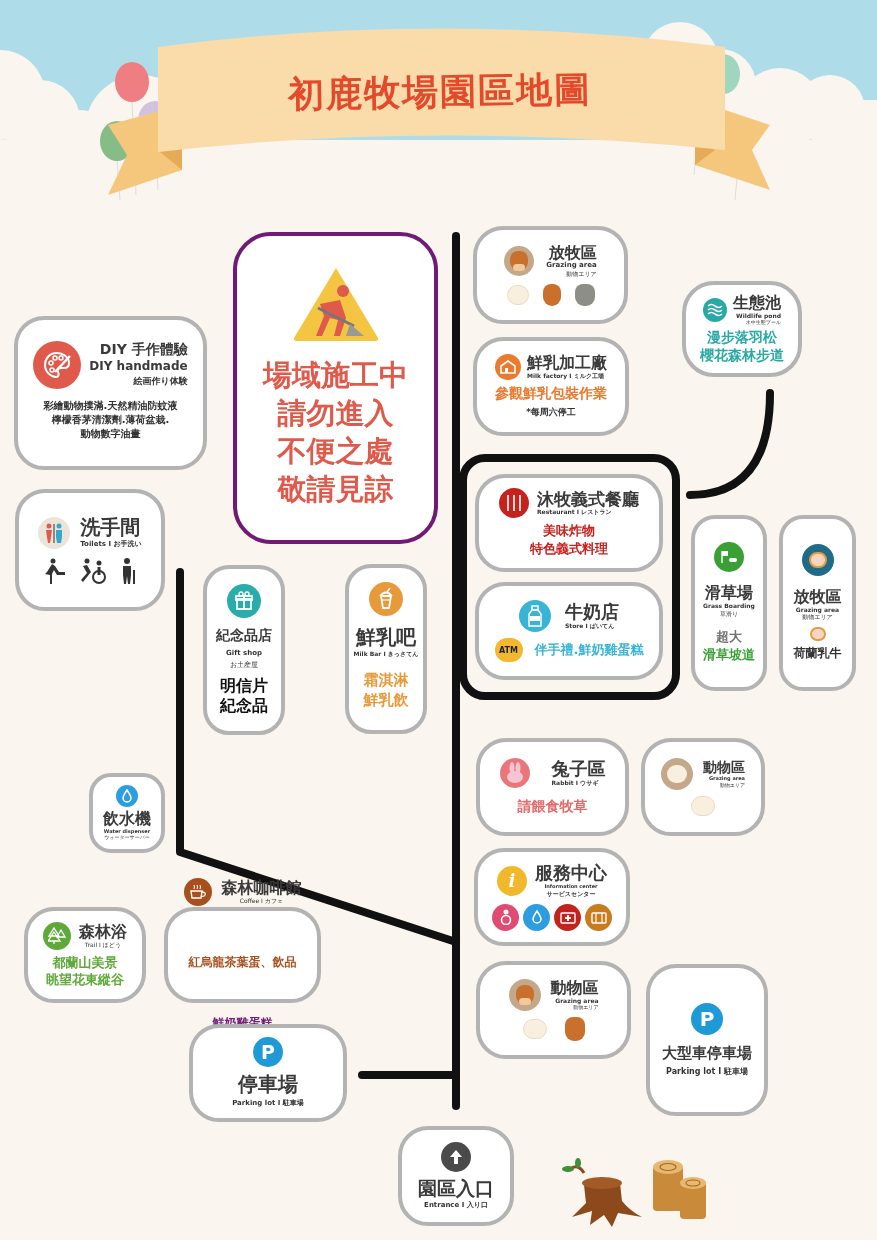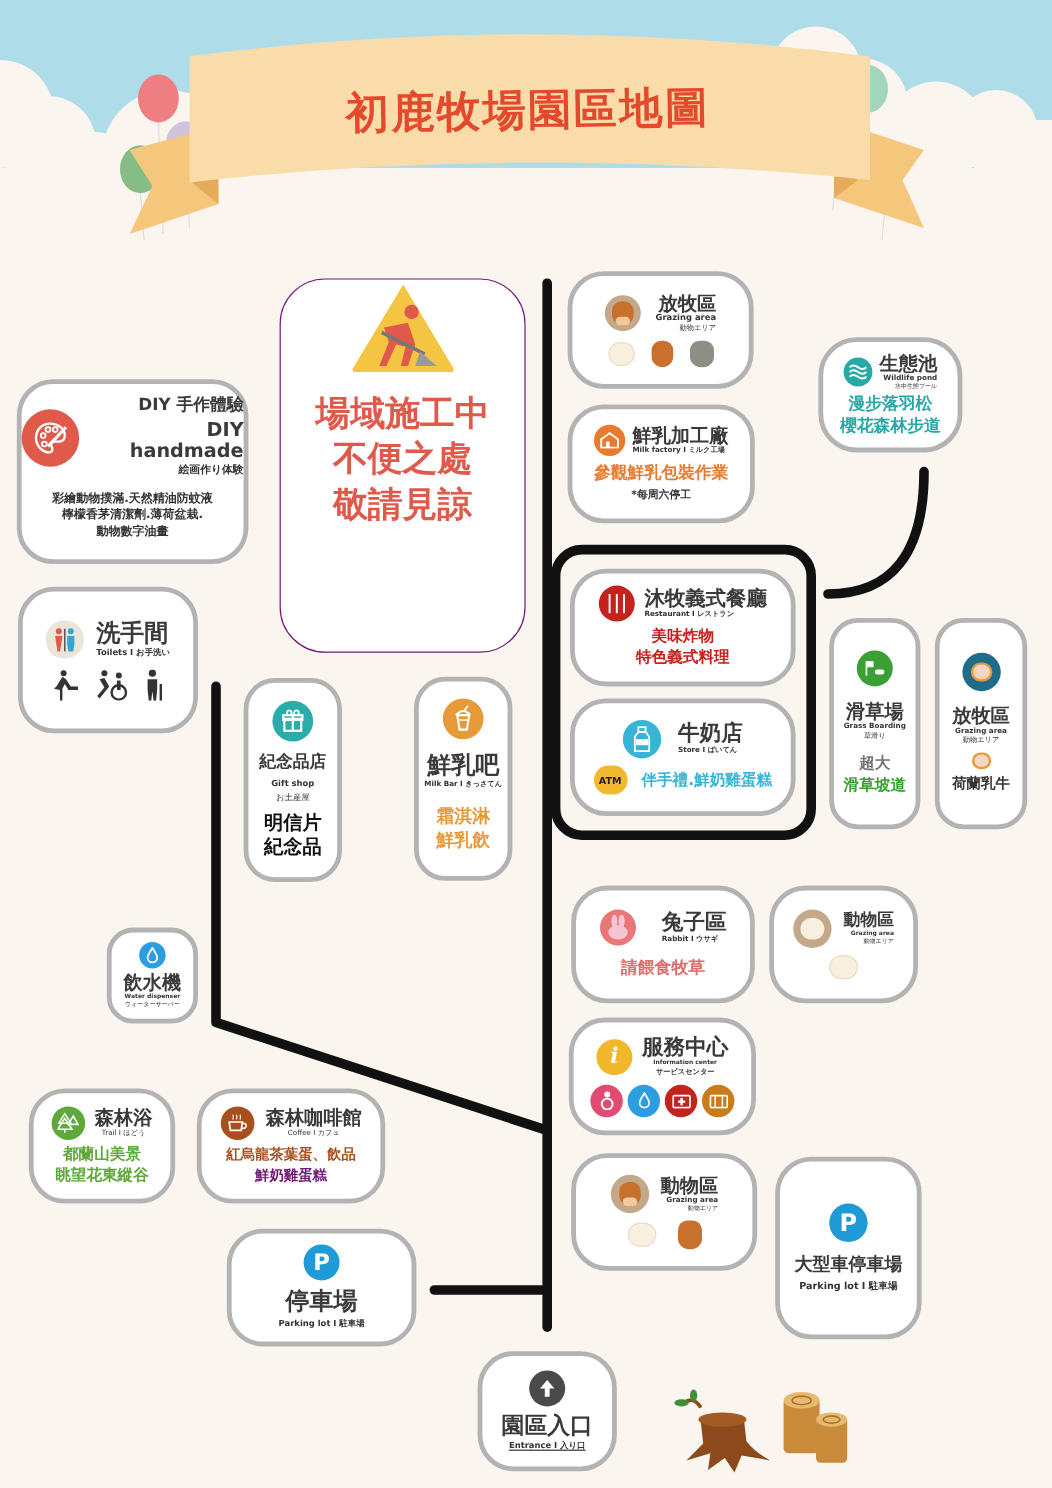--- a/index.html
+++ b/index.html
@@ -76,50 +76,51 @@
 <svg class="abs" style="left:0;top:0;" width="877" height="1240">
   <g stroke="#111" stroke-width="8" fill="none" stroke-linecap="round" stroke-linejoin="round">
     <line x1="456" y1="236" x2="456" y2="1106"></line>
     <polyline points="180,572 180,852 456,942"></polyline>
     <line x1="362" y1="1075" x2="456" y2="1075"></line>
     <path d="M770 393 Q770 495 690 495"></path>
     <rect x="463" y="458" width="213" height="238" rx="22"></rect>
   </g>
 </svg>
 
-<div class="card" style="left:233px;top:232px;width:205px;height:312px;border:1px solid #701a75;border-radius:38px;justify-content:flex-start;">
+<div class="card" style="left:233px;top:232px;width:205px;height:312px;border:4px solid #701a75;border-radius:38px;justify-content:flex-start;padding-top:28px;">
   <svg width="92" height="78" viewBox="0 0 92 78">
     <path d="M46 4 L88 74 Q89 77 85 77 L7 77 Q3 77 4 74 Z" fill="#f4c443"></path>
     <circle cx="53" cy="27" r="6" fill="#e05a4c"></circle>
     <path d="M30 40 L50 36 L56 54 L50 72 L44 72 L48 56 L40 54 L32 72 L26 72 L34 52 Z" fill="#e05a4c"></path>
     <line x1="28" y1="44" x2="64" y2="62" stroke="#777" stroke-width="3"></line>
     <path d="M60 60 L74 72 L56 72 Z" fill="#999"></path>
   </svg>
   <div style="margin-top:14px;">
     <div style="font-size:29px;font-weight:bold;color:#e05a4c;line-height:38px;">場域施工中</div>
+    <div style="font-size:29px;font-weight:bold;color:#e05a4c;line-height:38px;">請勿進入</div>
     <div style="font-size:29px;font-weight:bold;color:#e05a4c;line-height:38px;">不便之處</div>
     <div style="font-size:29px;font-weight:bold;color:#e05a4c;line-height:38px;">敬請見諒</div>
   </div>
 </div>
 
 <div class="card" style="left:14px;top:316px;width:193px;height:154px;">
   <div class="row" style="gap:8px;margin-top:-4px;">
     <div class="round-icon" style="width:48px;height:48px;background:#e05a4c;">
       <svg width="30" height="30" viewBox="0 0 30 30">
           <path d="M15 3 C7 3 3 9 3 15 C3 22 9 27 14 27 C17 27 17 24 16 22 C15 20 16 18 19 18 L22 18 C26 18 27 15 27 13 C27 7 21 3 15 3 Z" fill="none" stroke="#fff" stroke-width="2"></path>
           <circle cx="9" cy="13" r="2" fill="none" stroke="#fff" stroke-width="1.5"></circle>
           <circle cx="13" cy="8" r="2" fill="none" stroke="#fff" stroke-width="1.5"></circle>
           <circle cx="19" cy="8" r="2" fill="none" stroke="#fff" stroke-width="1.5"></circle>
           <circle cx="10" cy="20" r="2" fill="none" stroke="#fff" stroke-width="1.5"></circle>
           <line x1="13" y1="22" x2="28" y2="6" stroke="#fff" stroke-width="2.5"></line>
         </svg>
     </div>
     <div style="text-align:right;">
       <div class="t-main" style="font-size:14px;">DIY 手作體驗</div>
-      <div class="t-main" style="font-size:16px;margin-top:3px;">DIY handmade</div>
+      <div class="t-main" style="font-size:12px;margin-top:3px;">DIY handmade</div>
       <div class="t-jp" style="font-size:9px;font-weight:bold;margin-top:3px;">絵画作り体験</div>
     </div>
   </div>
   <div style="margin-top:10px;">
     <div style="font-size:10px;font-weight:bold;line-height:14px;">彩繪動物撲滿.天然精油防蚊液</div>
     <div style="font-size:10px;font-weight:bold;line-height:14px;">檸檬香茅清潔劑.薄荷盆栽.</div>
     <div style="font-size:10px;font-weight:bold;line-height:14px;">動物數字油畫</div>
   </div>
 </div>
 
@@ -399,21 +400,21 @@
     </div>
     <div style="">
       <div class="t-main" style="font-size:16px;">森林浴</div>
       <div class="t-jp" style="font-size:6px;">Trail I ほどう</div>
     </div>
   </div>
   <div style="font-size:13px;font-weight:bold;color:#5ea93a;margin-top:4px;line-height:17px;">都蘭山美景</div>
   <div style="font-size:13px;font-weight:bold;color:#5ea93a;line-height:17px;">眺望花東縱谷</div>
 </div>
 
-<div class="card" style="left:164px;top:907px;width:157px;height:96px;">
+<div class="card" style="left:164px;top:907px;width:157px;height:96px;gap:44px;">
   <div class="row" style="gap:10px;">
     <div class="round-icon" style="width:28px;height:28px;background:#a8501d;">
       <svg width="18" height="16" viewBox="0 0 18 16">
           <path d="M2 7 L13 7 L12 14 L3 14 Z" fill="none" stroke="#fff" stroke-width="1.4"></path>
           <path d="M13 8 Q17 8 16 11 Q15 13 12 12" fill="none" stroke="#fff" stroke-width="1.3"></path>
           <path d="M5 1 Q6 3 5 5 M8 1 Q9 3 8 5 M11 1 Q12 3 11 5" fill="none" stroke="#fff" stroke-width="1"></path>
         </svg>
     </div>
     <div style="text-align:center;">
       <div class="t-main" style="font-size:16px;">森林咖啡館</div>
@@ -455,21 +456,21 @@
   <div class="t-en" style="font-size:7px;margin-top:4px;">Parking lot I 駐車場</div>
 </div>
 
 <div class="card" style="left:398px;top:1126px;width:116px;height:100px;">
   <div class="round-icon" style="width:30px;height:30px;background:#4a4a4a;">
     <svg width="16" height="18" viewBox="0 0 16 18">
         <path d="M8 2 L14 9 L10 9 L10 16 L6 16 L6 9 L2 9 Z" fill="#fff"></path>
       </svg>
   </div>
   <div class="t-main" style="font-size:19px;margin-top:6px;">園區入口</div>
-  <div class="t-en" style="font-size:7px;margin-top:3px;text-decoration:underline;">Entrance  I  入り口</div>
+  <div class="t-en" style="font-size:7px;margin-top:3px;">Entrance  I  入り口</div>
 </div>
 
 <svg class="abs" style="left:560px;top:1155px;" width="160" height="80" viewBox="0 0 160 80">
   <path d="M24 30 Q40 22 60 28 L62 46 Q70 56 82 62 L58 58 L52 72 L44 60 L30 70 L32 56 L12 62 L26 48 Z" fill="#8c4a1c"></path>
   <ellipse cx="42" cy="28" rx="20" ry="6" fill="#a35b26"></ellipse>
   <path d="M10 14 Q18 8 24 18" fill="none" stroke="#8c4a1c" stroke-width="3"></path>
   <ellipse cx="8" cy="14" rx="6" ry="3" fill="#3e8e3a"></ellipse>
   <ellipse cx="18" cy="8" rx="3" ry="5" fill="#3e8e3a"></ellipse>
   <rect x="93" y="10" width="30" height="46" rx="4" fill="#c98a3a"></rect>
   <ellipse cx="108" cy="12" rx="15" ry="7" fill="#e6b870"></ellipse>

